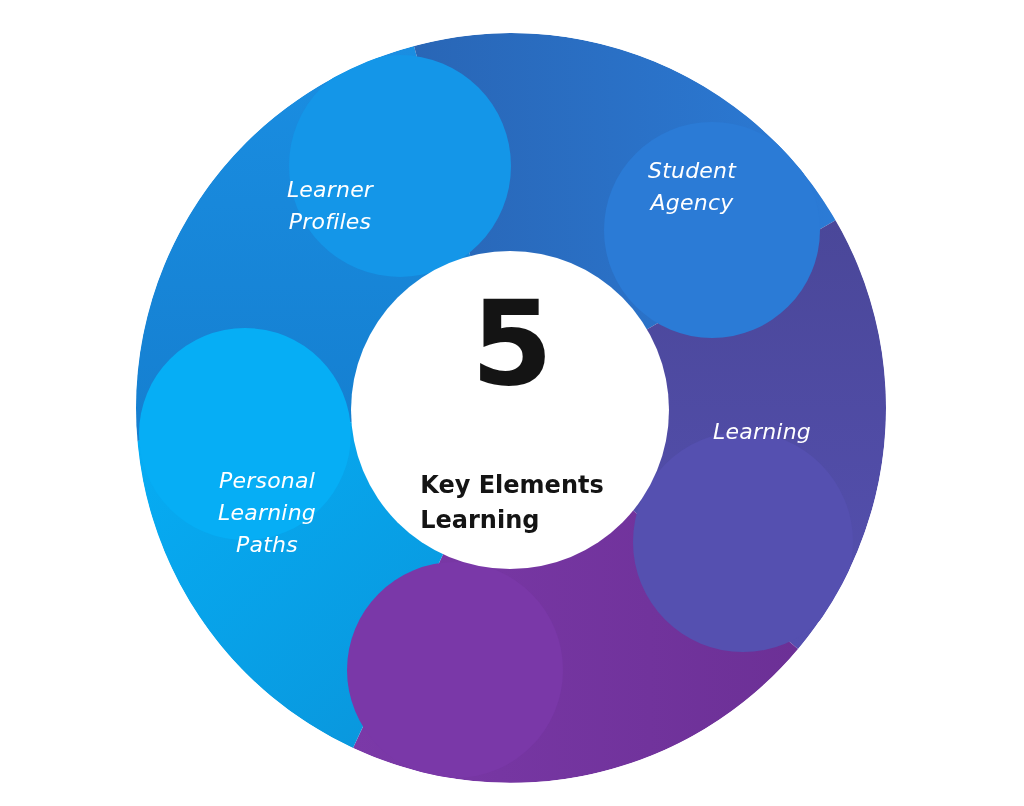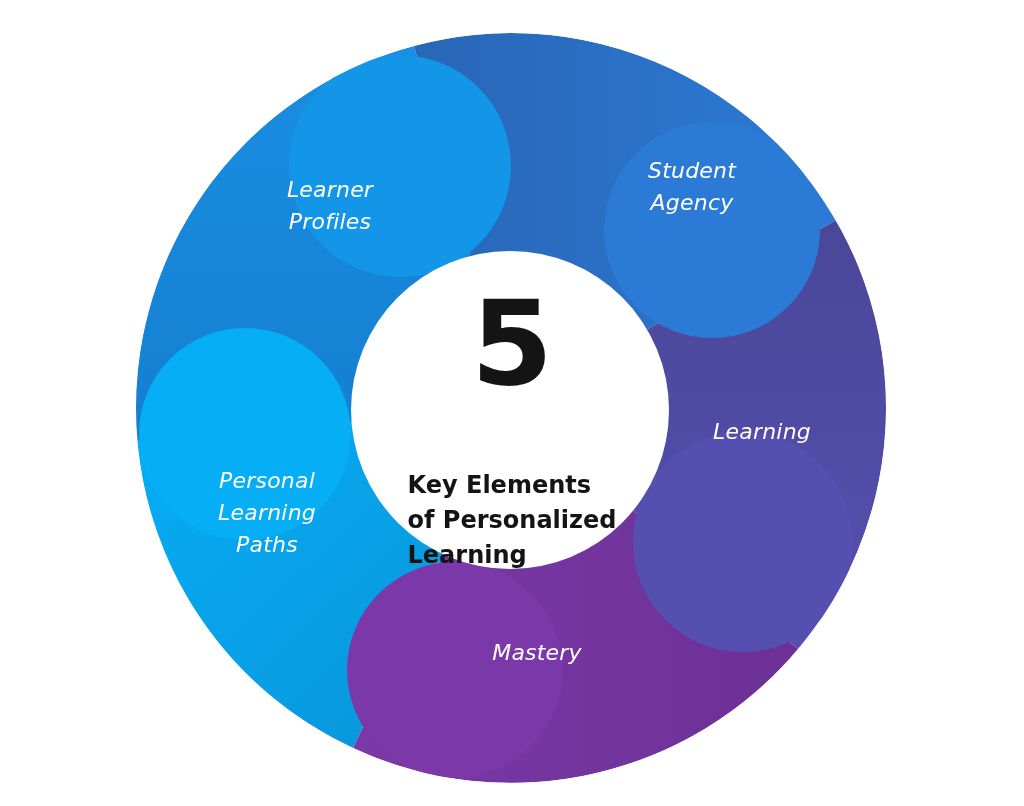--- a/index.html
+++ b/index.html
@@ -55,35 +55,33 @@
     <circle cx="455" cy="670" r="108" fill="#7a38a8"></circle>
     <circle cx="245" cy="434" r="106" fill="#06aef5"></circle>
   </g>
 
   <circle cx="510" cy="410" r="159" fill="#ffffff"></circle>
 </svg>
 
 <div class="center-number">5</div>
 <div class="center-title">
   <span>Key Elements</span>
-  <span>of Personalized</span>
   <span>Learning</span>
 </div>
 
 <div class="seg-label" style="left:330px; top:174px;">
   <div>Learner</div>
   <div>Profiles</div>
 </div>
 <div class="seg-label" style="left:662px; top:155px;margin-left:30px;">
   <div>Student</div>
   <div>Agency</div>
 </div>
 <div class="seg-label" style="left:762px; top:416px;">
   <div>Learning</div>
 </div>
 <div class="seg-label" style="left:537px; top:637px;">
-  <div>Mastery</div>
 </div>
 <div class="seg-label" style="left:267px; top:465px;">
   <div>Personal</div>
   <div>Learning</div>
   <div>Paths</div>
 </div>
 
 </body></html>

